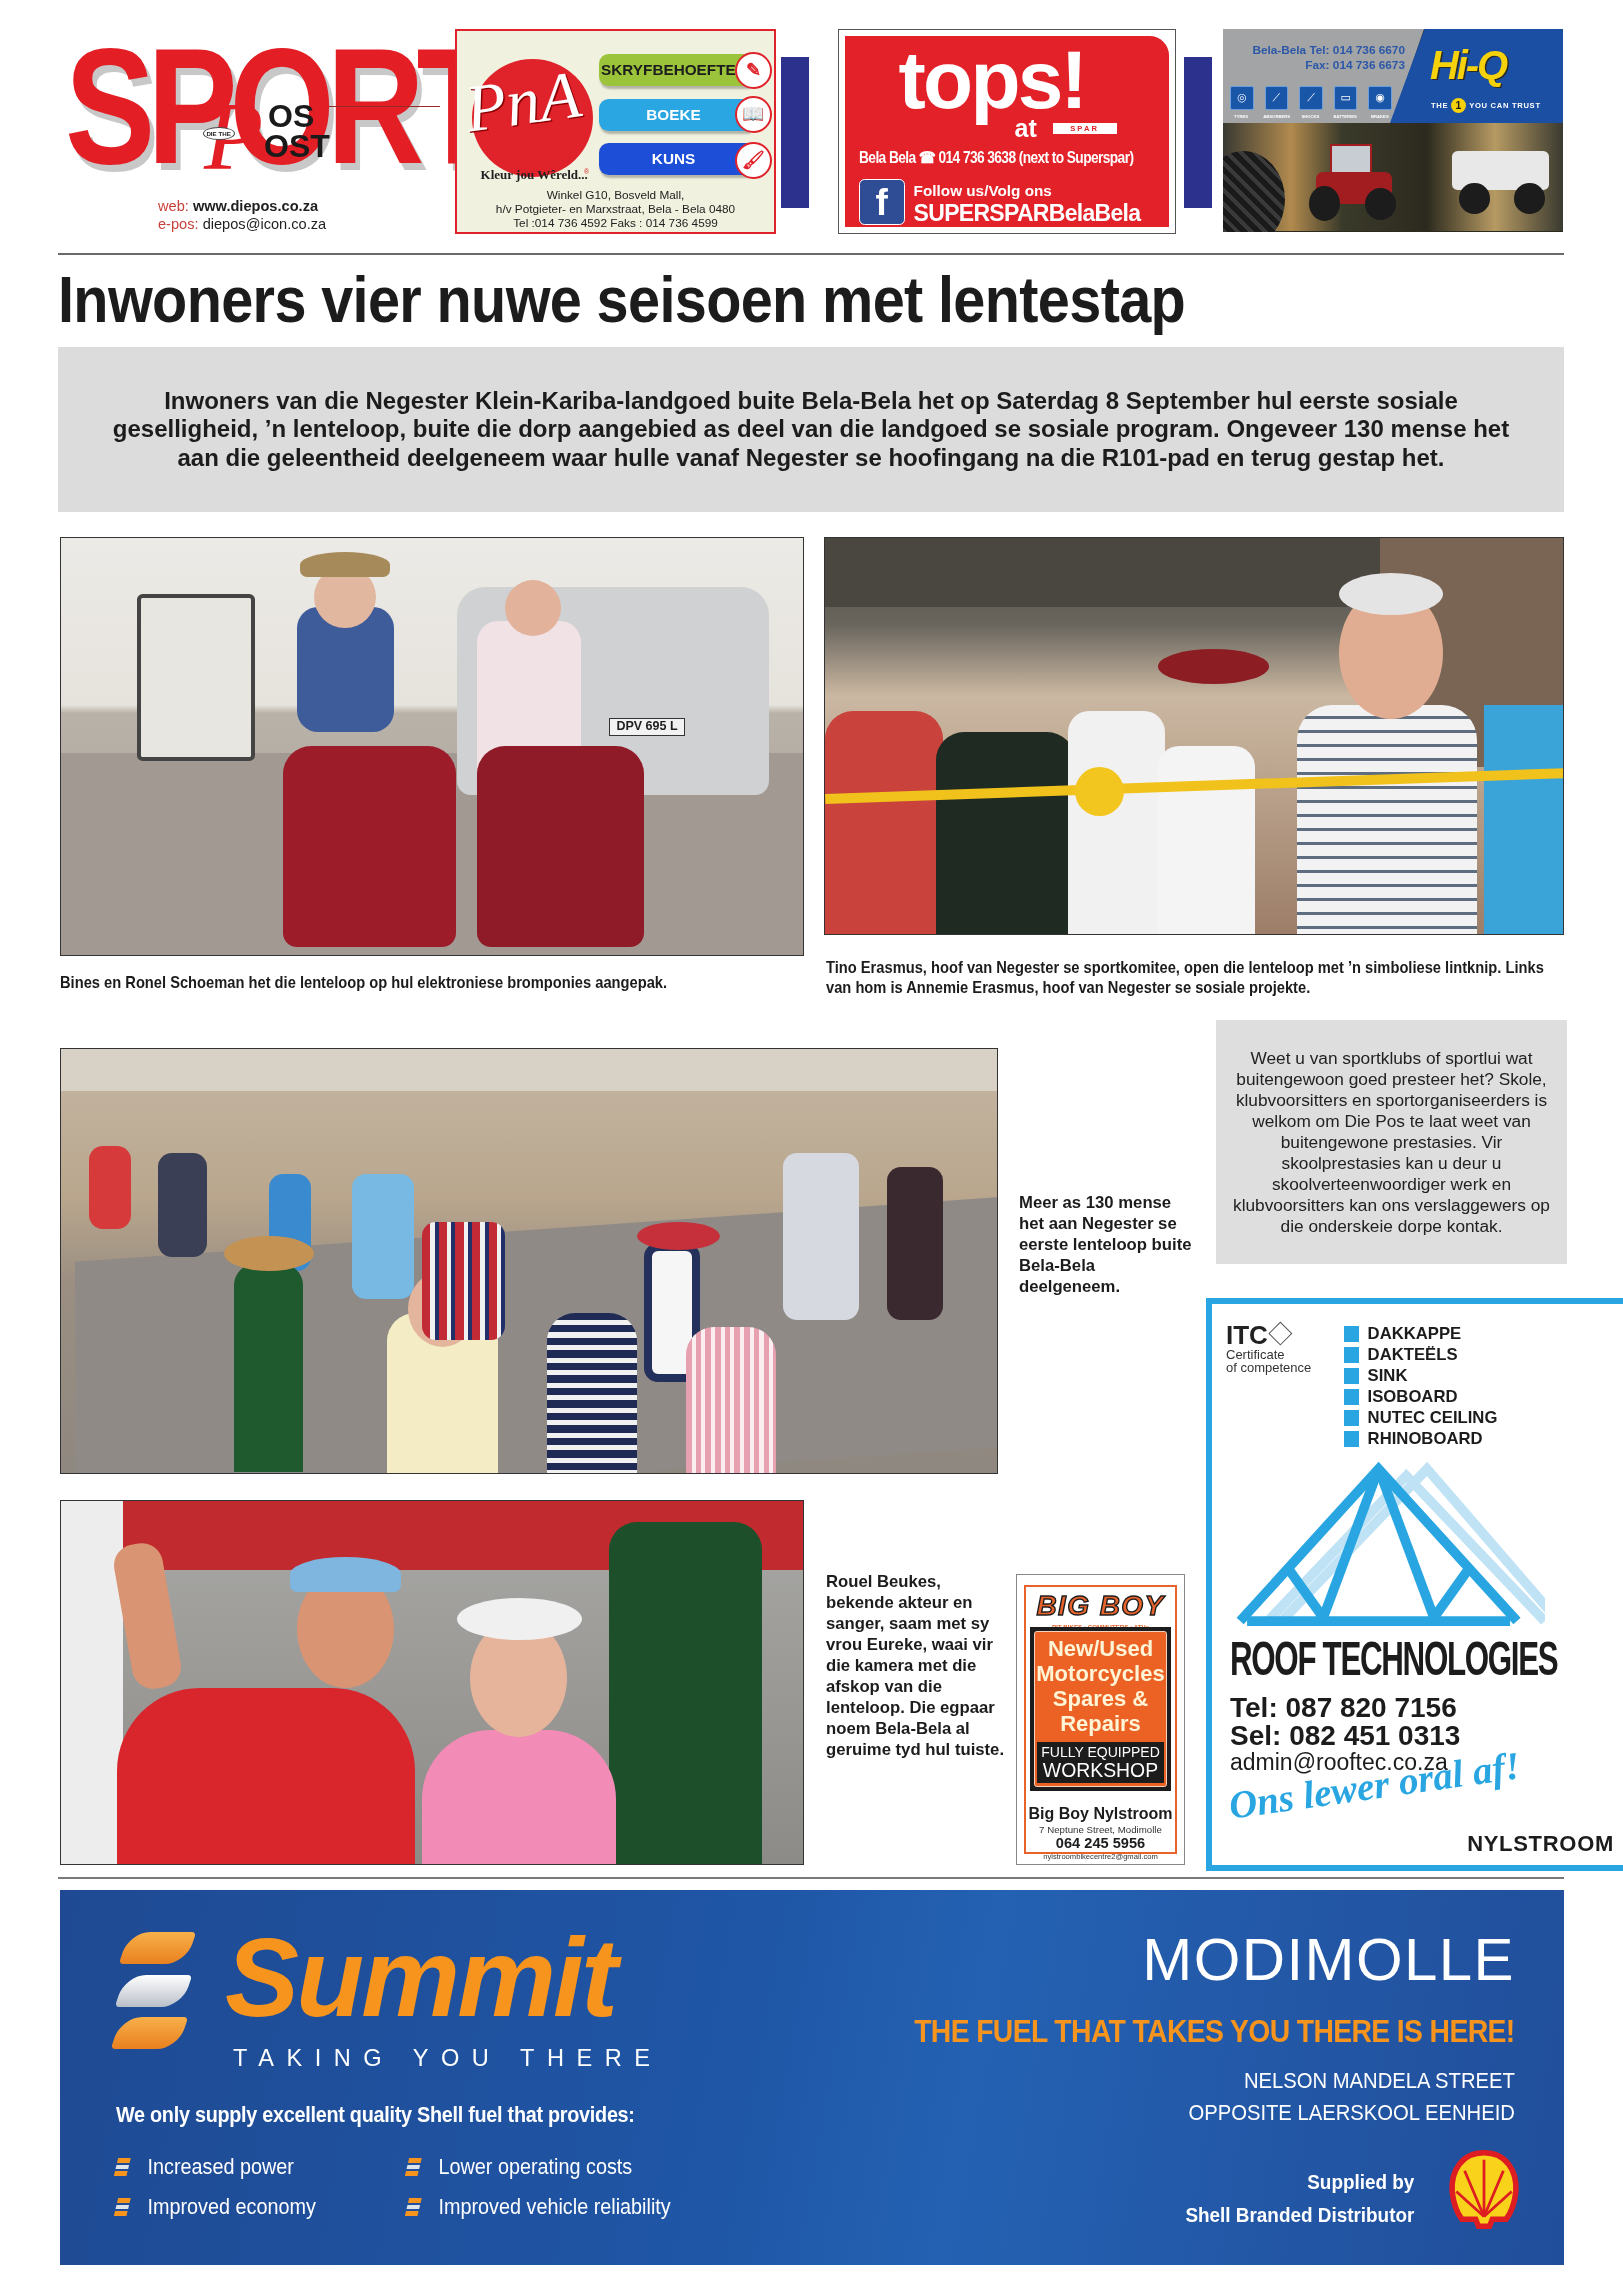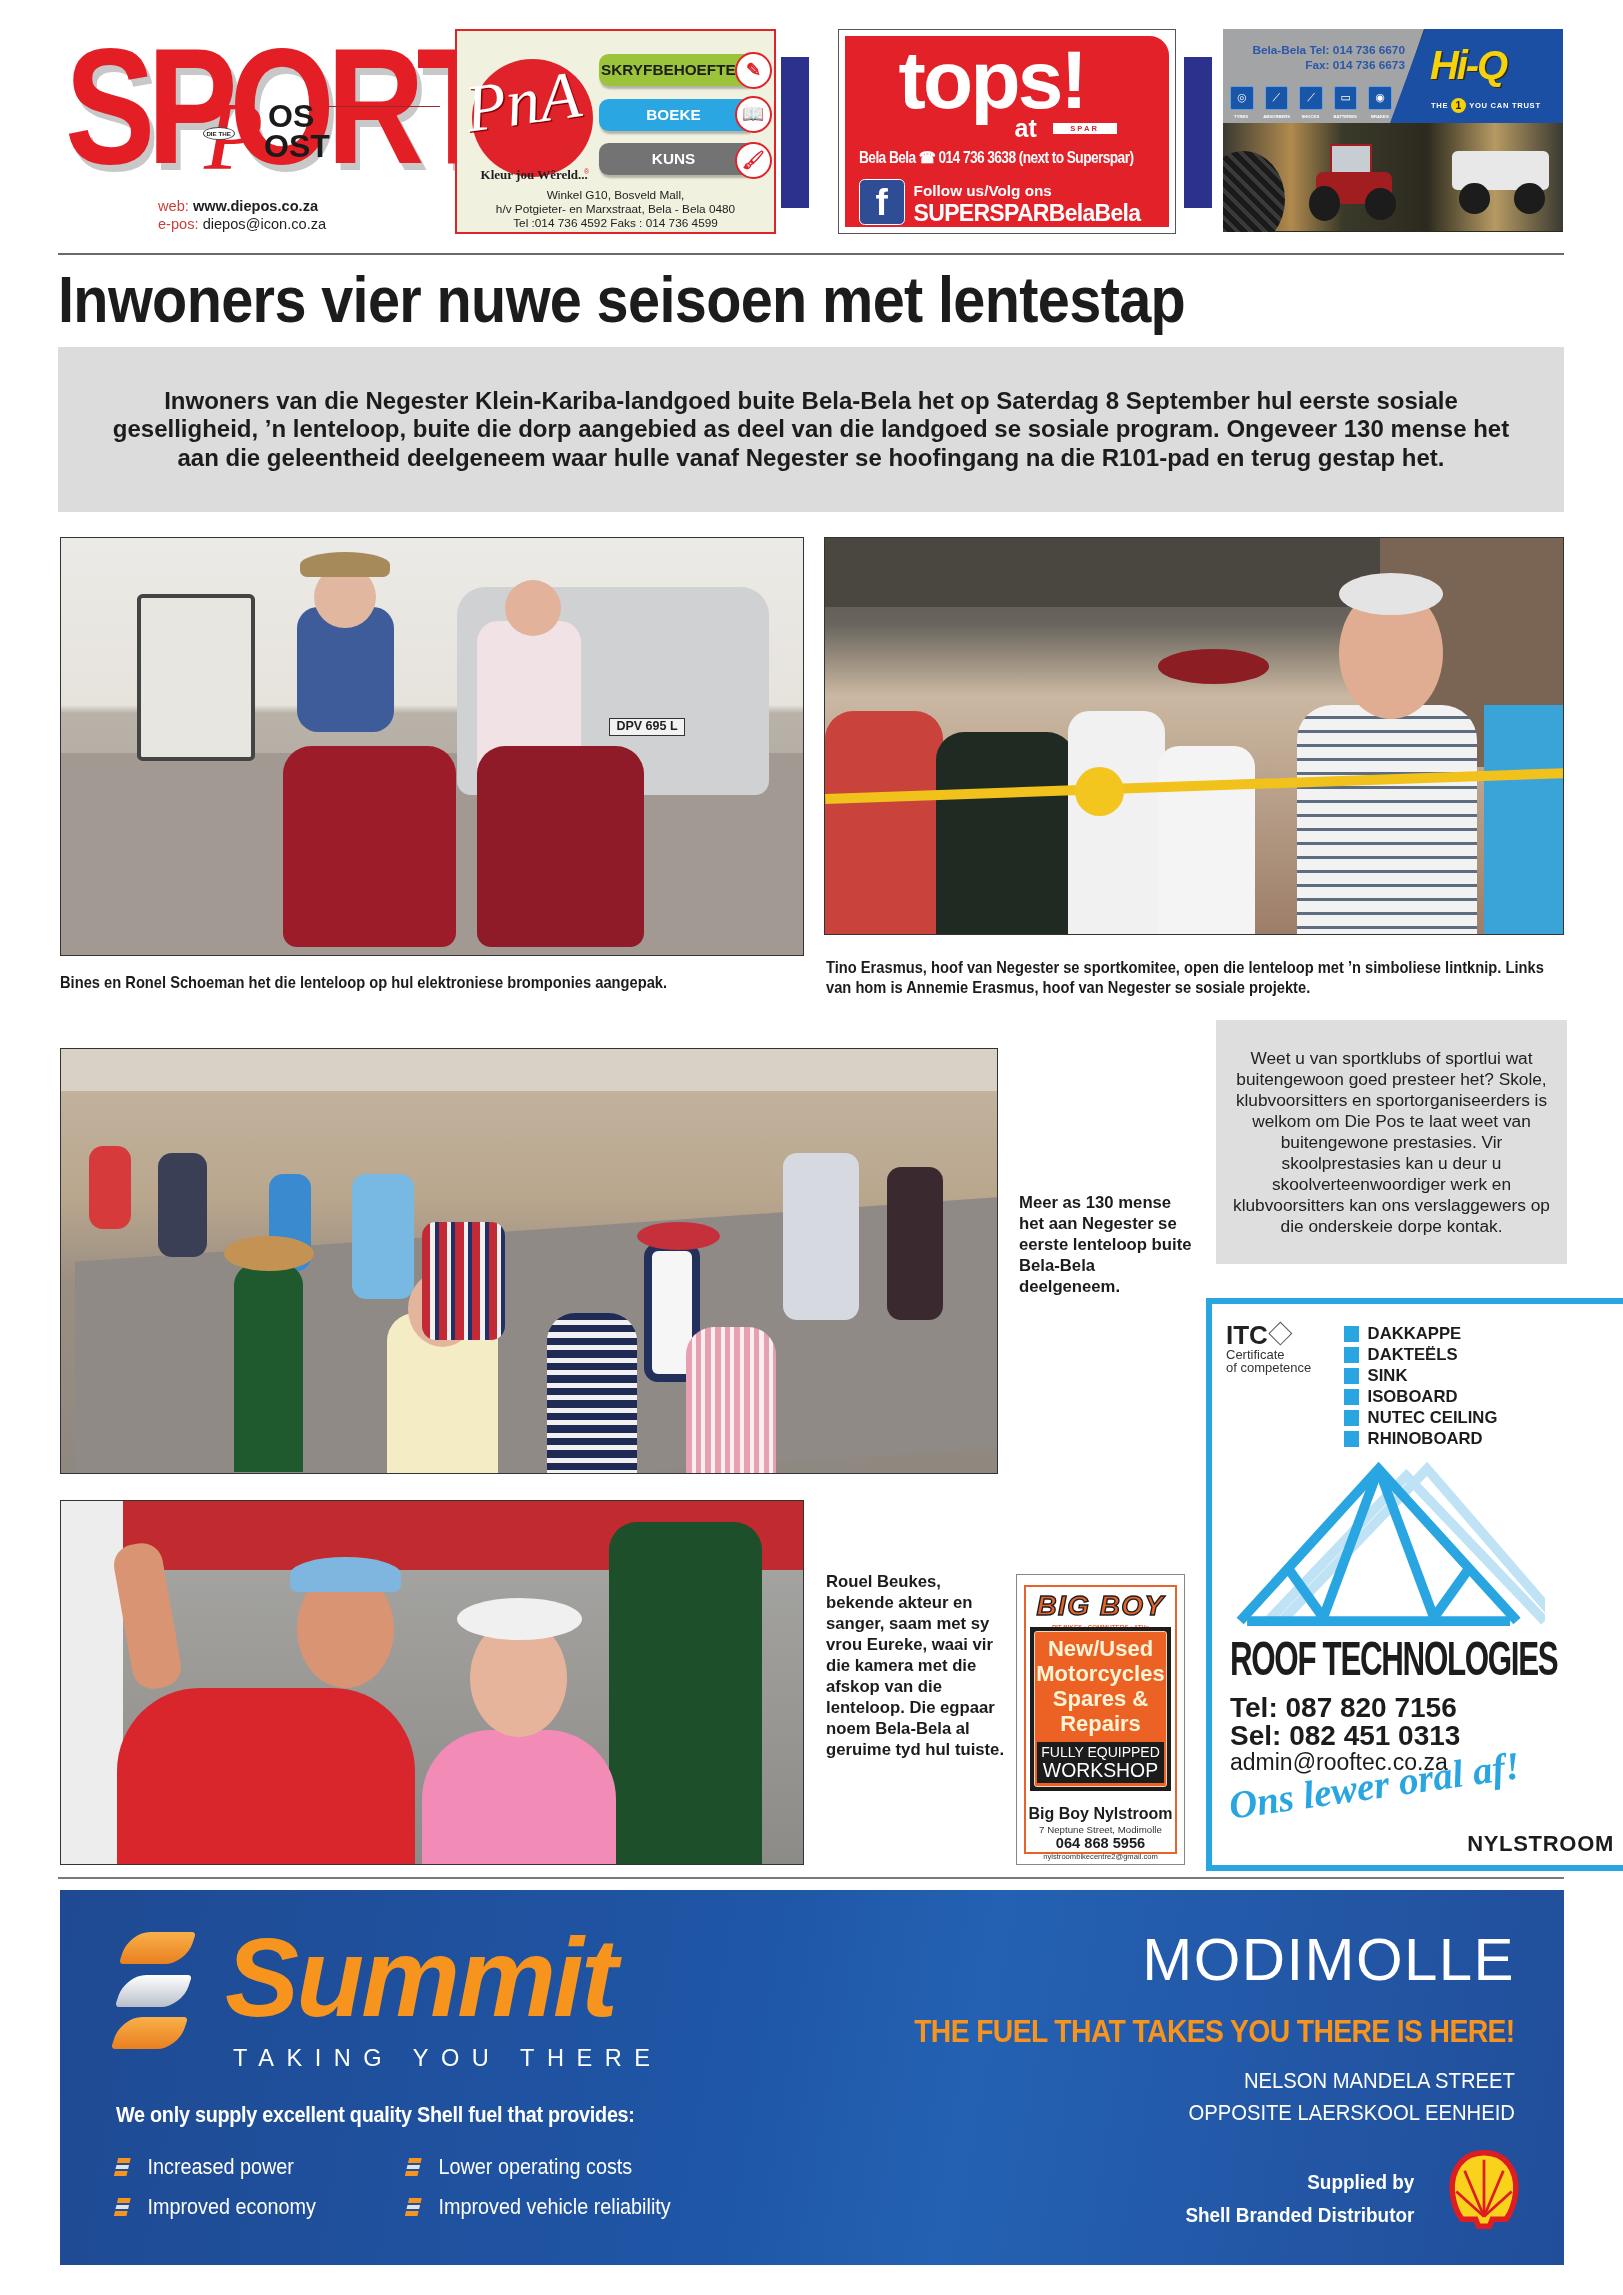--- a/index.html
+++ b/index.html
@@ -20,21 +20,21 @@
   .logo-web .lab { color: #c9403a; }
   .logo-web b { color: #1f1f1f; }
 
   .ad-pna { left: 455px; top: 28.5px; width: 321px; height: 205px; border: 2.8px solid #e0232b; background: #f1f1df; }
   .pna-circle { position: absolute; left: 15.3px; top: 28px; width: 121px; height: 118px; border-radius: 50%; background: #e0232b; }
   .pna-logo { position: absolute; left: 8.3px; top: 36px; font-family: "Liberation Serif", serif; font-style: italic; font-size: 67px; color: #fff; line-height: 69px; text-shadow: 1.4px 1.4px 0 #8b0000; transform: rotate(-8deg); }
   .pna-reg { position: absolute; left: 127px; top: 137px; font-size: 7px; color: #e0232b; }
   .pna-bar { position: absolute; left: 142px; width: 149px; height: 32px; border-radius: 9.7px 0 0 9.7px; font-weight: 700; font-size: 15.3px; display: flex; align-items: center; justify-content: center; box-shadow: 1.4px 2.1px 2.1px rgba(0,0,0,0.25); }
   .pna-bar.b1 { top: 23.6px; background: #9bc43b; color: #1c1c1c; }
   .pna-bar.b2 { top: 68px; background: #2aa6e3; color: #fff; }
-  .pna-bar.b3 { top: 112px; background: #737373; color: #fff; }
+  .pna-bar.b3 { top: 112px; background: #1d4ed8; color: #fff; }
   .pna-ic { position: absolute; left: 278px; width: 37px; height: 37px; border-radius: 50%; background: #fff; border: 2.1px solid #e0232b; color: #e0232b; font-size: 18px; font-weight: 700; display: flex; align-items: center; justify-content: center; }
   .pna-ic.i1 { top: 21px; } .pna-ic.i2 { top: 65px; } .pna-ic.i3 { top: 111px; }
   .pna-slogan { position: absolute; left: 23.6px; top: 136px; font-family: "Liberation Serif", serif; font-weight: 700; font-size: 13px; color: #1f1f1f; }
   .pna-addr { position: absolute; left: 0; right: 0; top: 157px; text-align: center; font-size: 11.8px; line-height: 14px; color: #222; }
 
   .blue-bar { background: #2b318d; }
   .blue-bar.b1 { left: 781px; top: 57px; width: 28px; height: 151px; }
   .blue-bar.b2 { left: 1184px; top: 57px; width: 28px; height: 151px; }
   .ad-tops { left: 838px; top: 29px; width: 338px; height: 205px; border: 1.4px solid #555; background: #fff; padding: 4.2px; }
   .tops-inner { position: absolute; left: 5.6px; top: 5.6px; right: 5.6px; bottom: 5.6px; background: #e32128; border-radius: 0 19.4px 0 0; }
@@ -328,21 +328,21 @@
       <div class="bb-orange">
         <div class="bb-main">New/Used Motorcycles Spares &amp; Repairs</div>
         <div class="bb-work">
           <div>FULLY EQUIPPED</div>
           <div class="w2">WORKSHOP</div>
         </div>
       </div>
     </div>
     <div class="bb-name">Big Boy Nylstroom</div>
     <div class="bb-addr">7 Neptune Street, Modimolle</div>
-    <div class="bb-phone">064 868 5956</div>
+    <div class="bb-phone">064 245 5956</div>
     <div class="bb-email">nylstroombikecentre2@gmail.com</div>
   </div>
 </div>
 
 <div class="abs ad-roof">
   <div class="itc">
     <div class="big"><span>ITC</span><span class="cross"></span></div>
     <div class="sm">Certificate</div>
     <div class="sm">of competence</div>
   </div>

